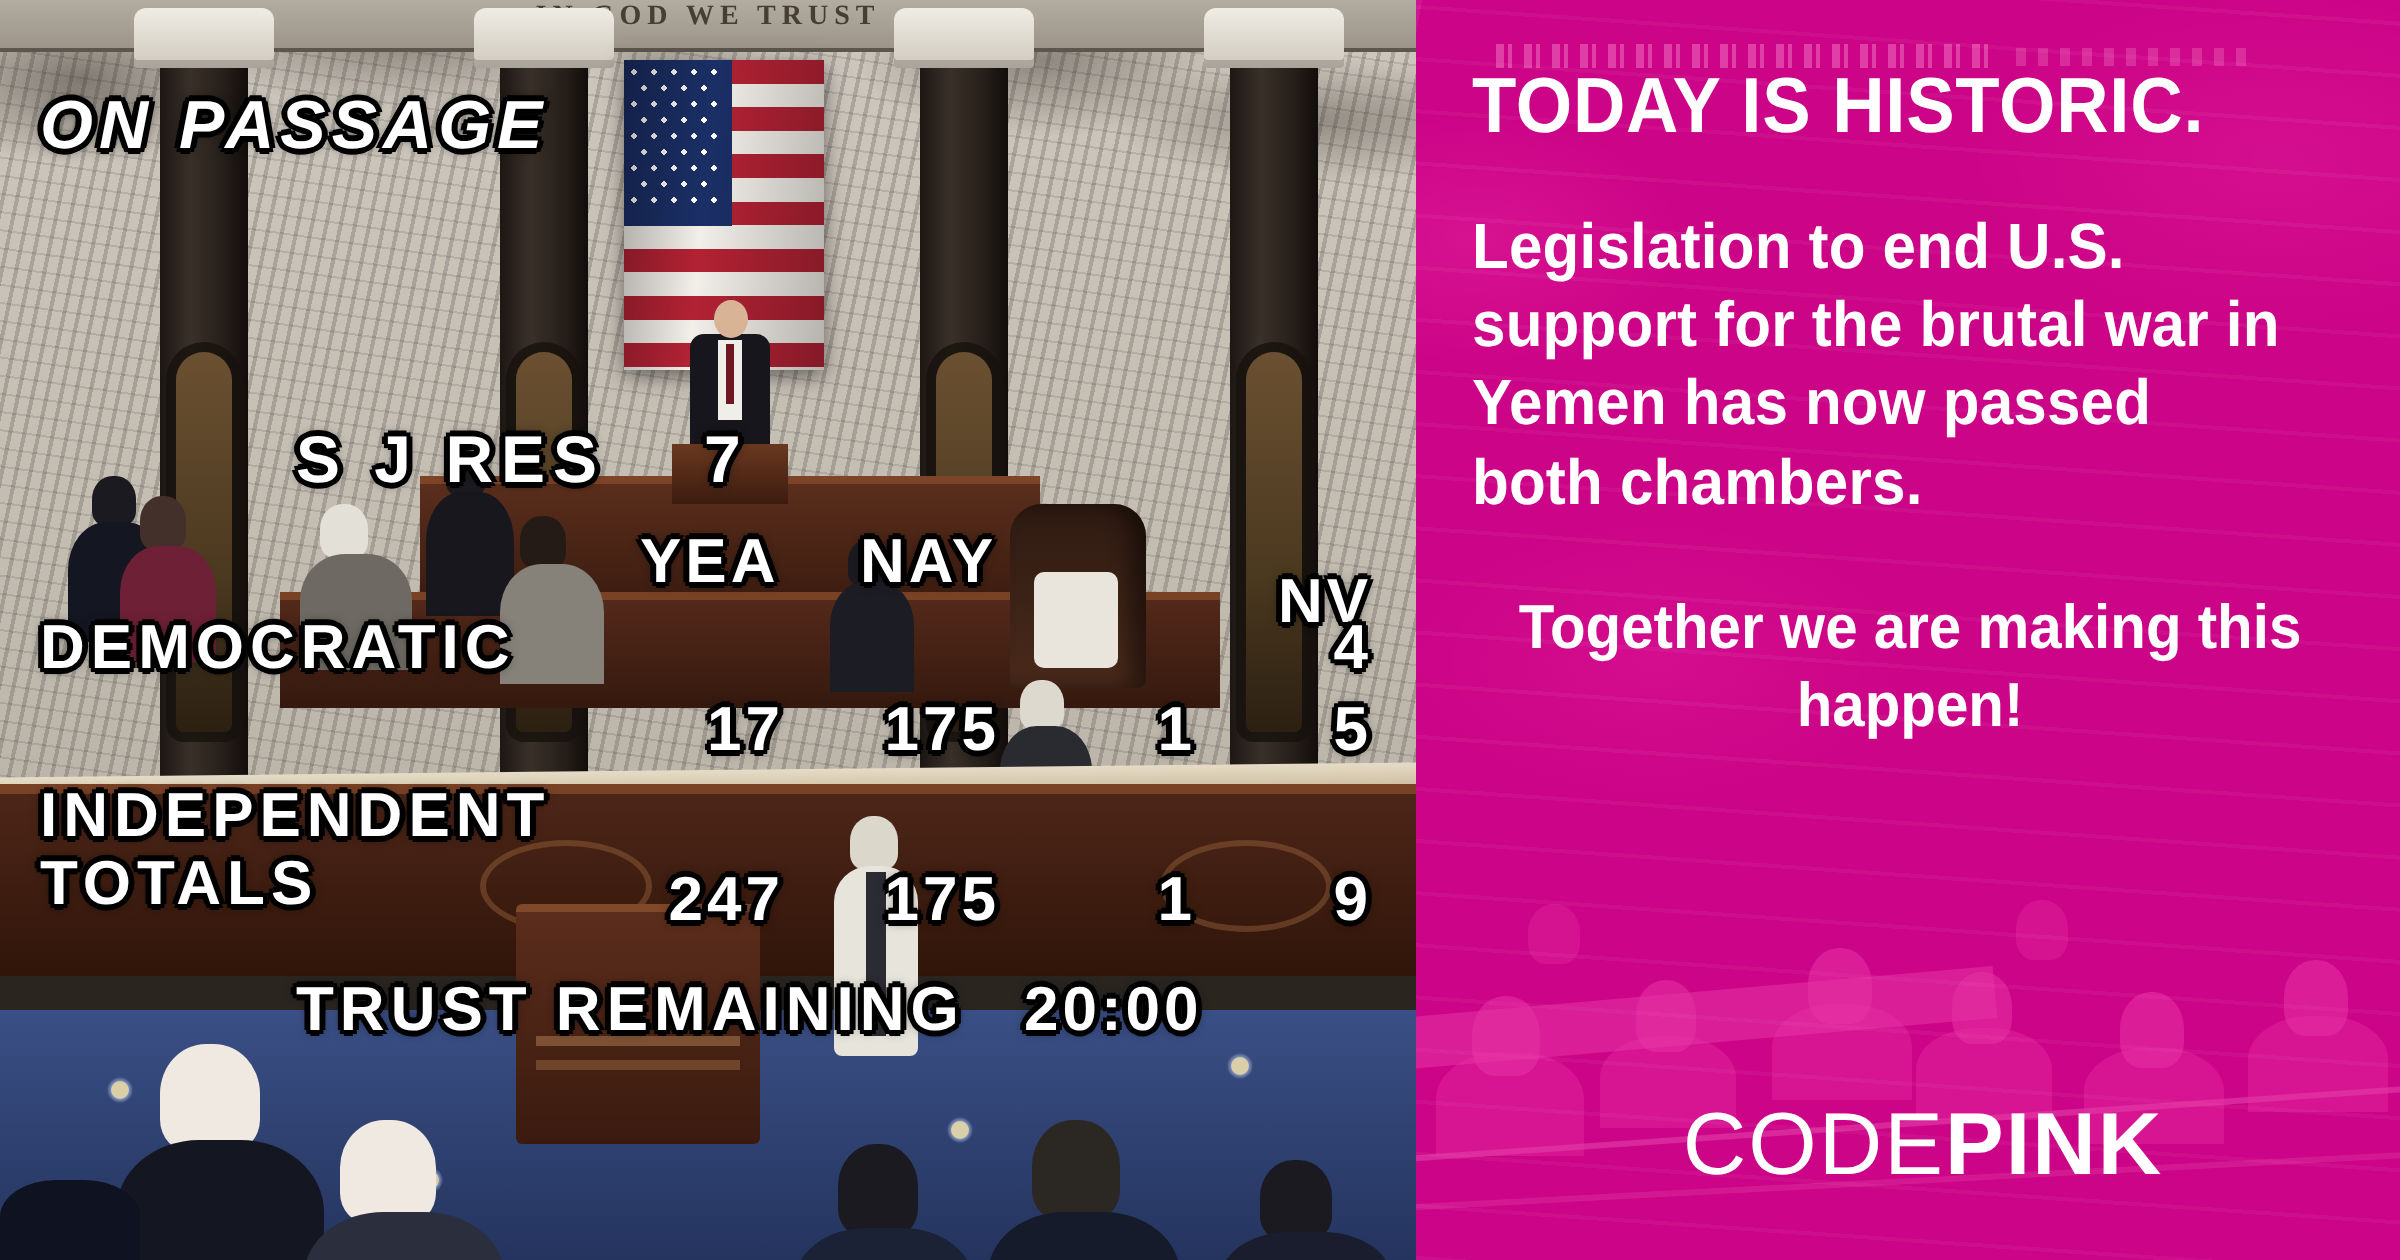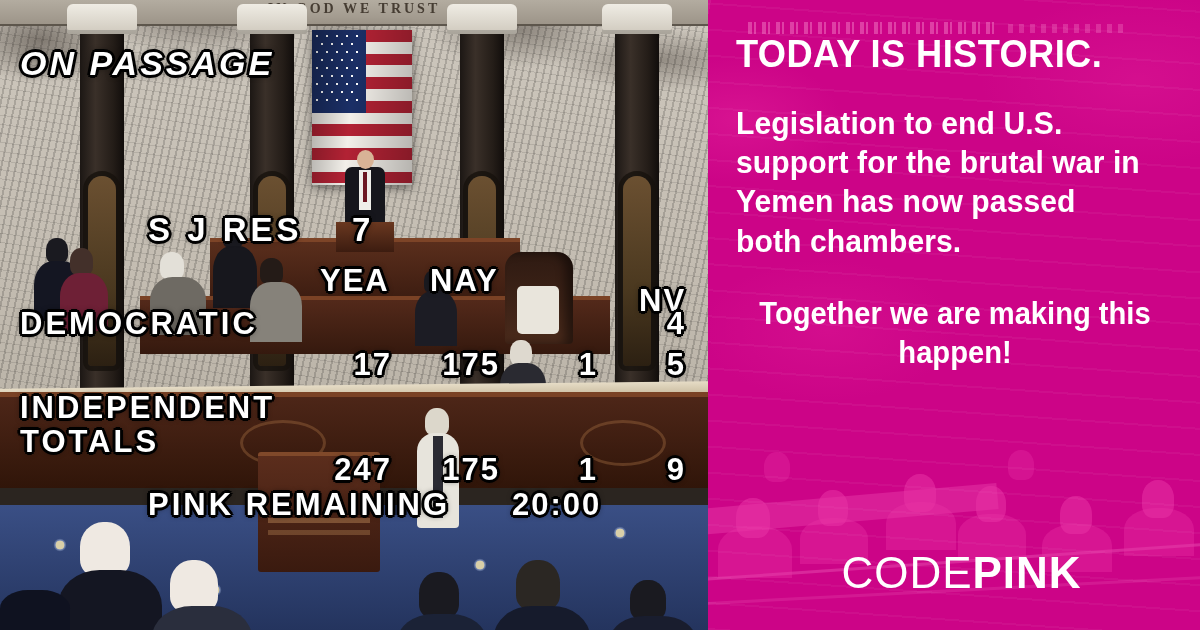--- a/index.html
+++ b/index.html
@@ -222,21 +222,21 @@
   .num{ font-size:31px; text-align:right; position:absolute; color:#fff; font-weight:bold;
         font-family:"Liberation Sans", sans-serif; letter-spacing:2px;
         text-shadow:
           -2px -2px 0 #000, 2px -2px 0 #000, -2px 2px 0 #000, 2px 2px 0 #000,
           -3px 0 0 #000, 3px 0 0 #000, 0 -3px 0 #000, 0 3px 0 #000,
           0 0 6px rgba(0,0,0,.9); }
   .c-yea { left:296px; width:96px; }
   .c-nay { left:404px; width:96px; }
   .c-pres{ left:500px; width:98px; }
   .c-nv  { left:600px; width:86px; }
-  .rw-dem{ top:306px; } .rw-rep{ top:347px; } .rw-ind{ top:390px; } .rw-tot{ top:452px; }
+  .rw-dem{ top:306px; } .rw-rep{ top:347px; } .rw-ind{ top:390px; } .rw-tot{ top:432px; }
 
   #time-label{ left:148px; top:487px; font-size:31px; letter-spacing:3px; }
   #time-value{ left:512px; top:487px; font-size:31px; letter-spacing:2px; }
 
   
   #pink-pane{
     position:absolute; left:708px; top:0; width:492px; height:630px;
     background:#cc0487;
     overflow:hidden;
   }
@@ -422,21 +422,21 @@
     <div class="num c-yea  rw-ind"></div>
     <div class="num c-nay  rw-ind"></div>
     <div class="num c-pres rw-ind"></div>
     <div class="num c-nv   rw-ind"></div>
 
     <div class="num c-yea  rw-tot">247</div>
     <div class="num c-nay  rw-tot">175</div>
     <div class="num c-pres rw-tot">1</div>
     <div class="num c-nv   rw-tot">9</div>
 
-    <div class="score" id="time-label">PINK REMAINING</div>
+    <div class="score" id="time-label">TRUST REMAINING</div>
     <div class="score" id="time-value">20:00</div>
   </div>
 
   <div id="pink-pane">
     <div class="pink-texture"></div>
     <div class="ghost-band"></div>
     <div class="ghost-band2"></div>
 
     <div class="ghost-crowd">
       <div class="ghost-sash"></div>

